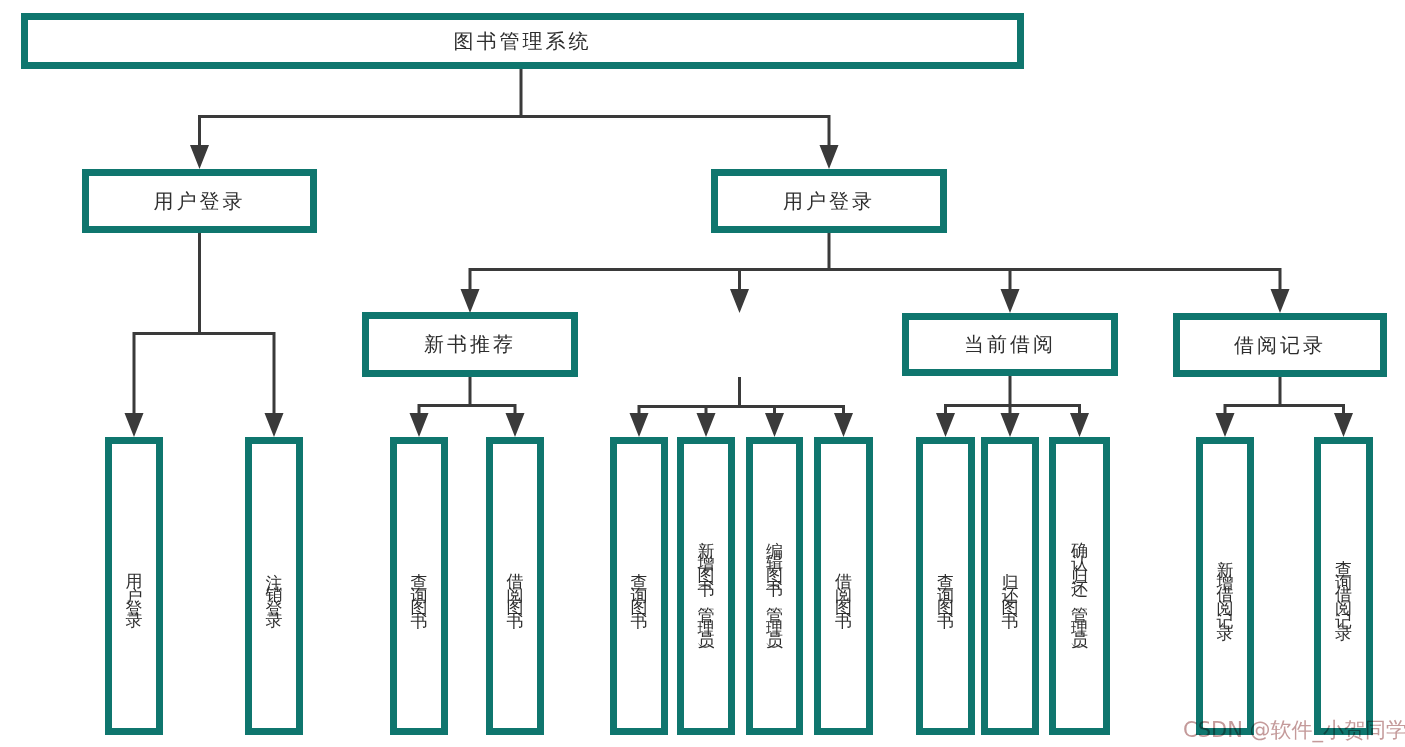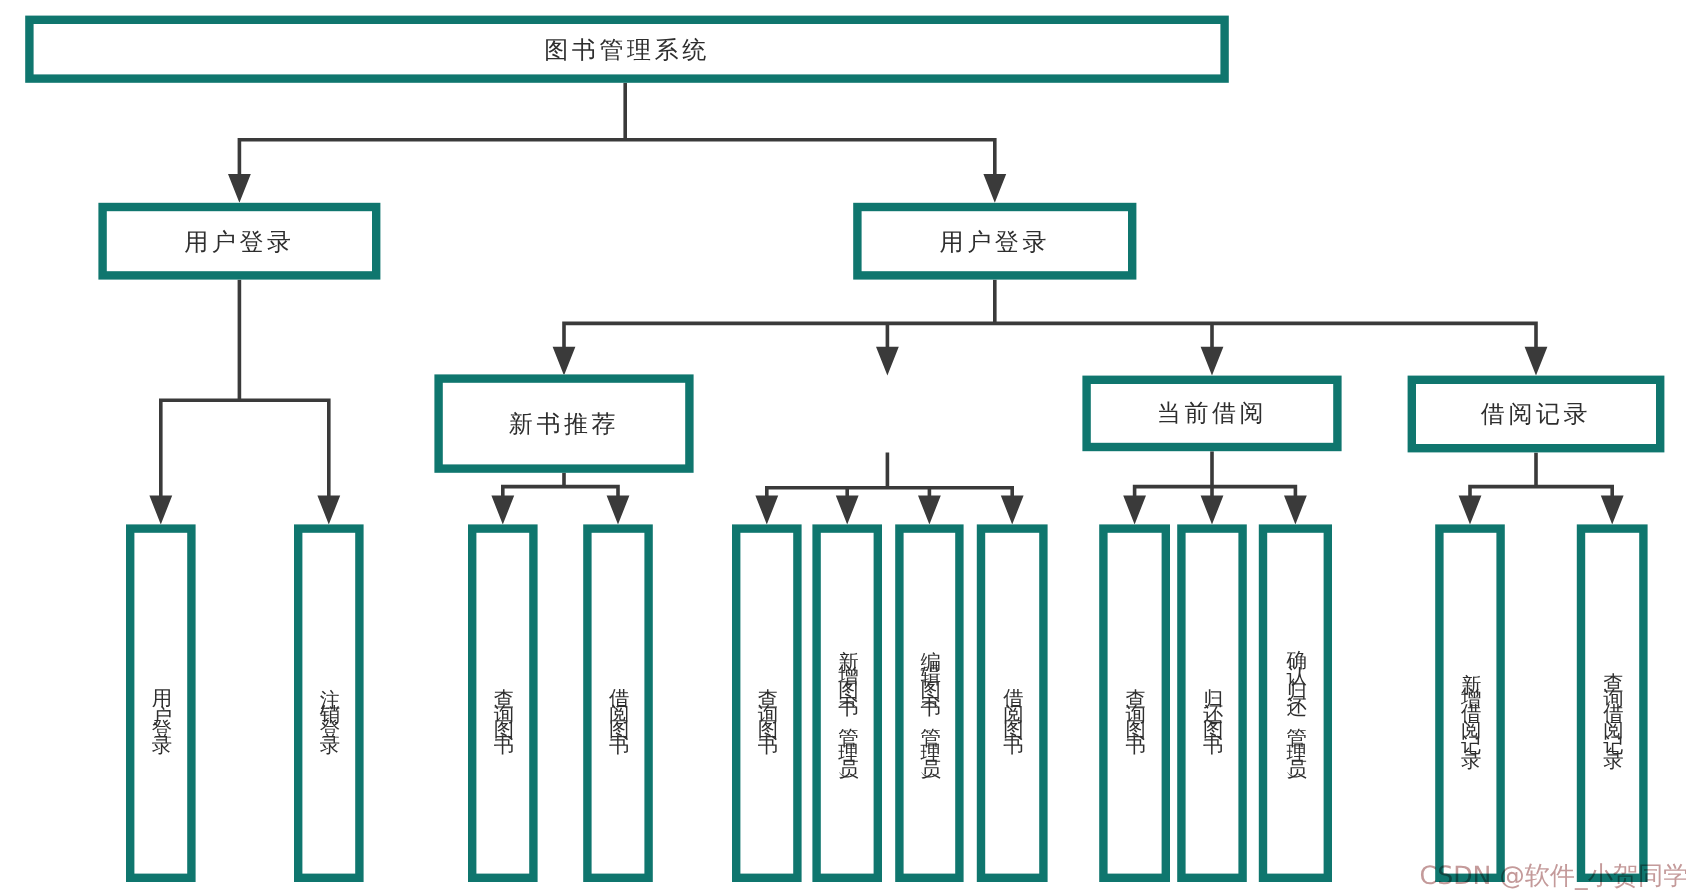--- a/index.html
+++ b/index.html
@@ -85,21 +85,21 @@
          M1070 413 h19 L1079.5 437 Z
          M1215.5 413 h19 L1225 437 Z
          M1334 413 h19 L1343.5 437 Z"></path>
   </svg>
 
   <div class="node h" style="left:21px;top:13px;width:1003px;height:56px;">图书管理系统</div>
 
   <div class="node h" style="left:82px;top:169px;width:235px;height:64px;">用户登录</div>
   <div class="node h" style="left:711px;top:169px;width:236px;height:64px;">用户登录</div>
 
-  <div class="node h" style="left:362px;top:312px;width:216px;height:82px;">新书推荐</div>
+  <div class="node h" style="left:362px;top:312px;width:216px;height:65px;">新书推荐</div>
   <div class="node h" style="left:902px;top:313px;width:216px;height:63px;">当前借阅</div>
   <div class="node h" style="left:1173px;top:313px;width:214px;height:64px;">借阅记录</div>
 
   <div class="node leaf" style="left:105px;">用户登录</div>
   <div class="node leaf" style="left:245px;">注销登录</div>
 
   <div class="node leaf" style="left:390px;">查询图书</div>
   <div class="node leaf" style="left:486px;">借阅图书</div>
 
   <div class="node leaf" style="left:610px;">查询图书</div>

